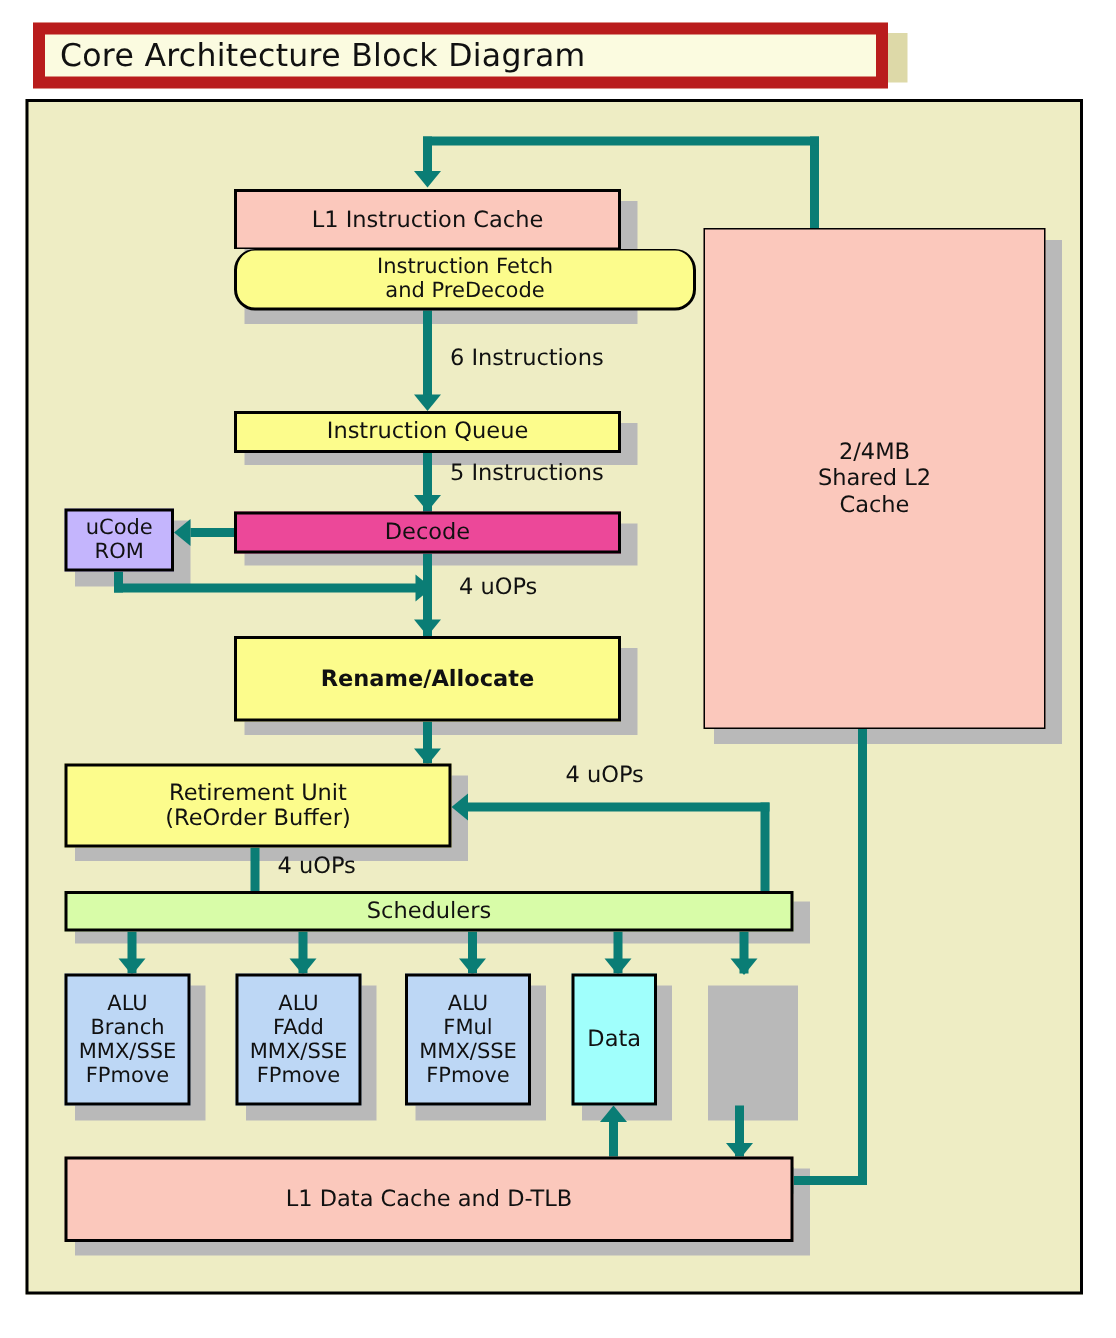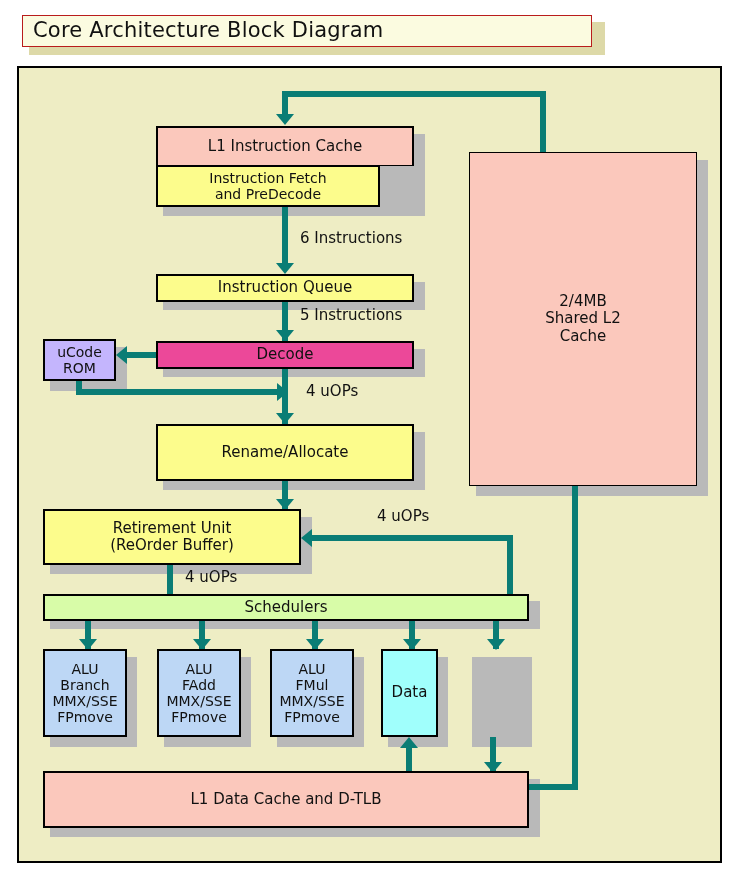--- a/index.html
+++ b/index.html
@@ -2,22 +2,22 @@
 <html><head>
 <meta charset="utf-8">
 <style>
   html,body{margin:0;padding:0;background:#ffffff;}
   body{width:744px;height:892px;position:relative;
        font-family:"DejaVu Sans","Liberation Sans",sans-serif;
        -webkit-font-smoothing:none;}
 
   
   #title-shadow{position:absolute;left:29px;top:22px;width:576px;height:33px;background:#ddd9a8;}
-  #title-box{position:absolute;left:22px;top:15px;width:570px;height:32px;
-             background:#fbfbe0;border:1px solid #b91c1c;box-sizing:border-box;}
+  #title-box{position:absolute;left:22px;top:15px;width:570px;height:44px;
+             background:#fbfbe0;border:8px solid #b91c1c;box-sizing:border-box;}
   #title-text{position:absolute;left:10px;top:2px;font-size:21px;color:#111;
               letter-spacing:.2px;white-space:nowrap;}
 
   
   #frame{position:absolute;left:17px;top:66px;width:705px;height:797px;
          background:#eeedc4;border:2px solid #000;box-sizing:border-box;}
 
   
   .blk{position:absolute;box-sizing:border-box;border:2px solid #000;
        display:flex;align-items:center;justify-content:center;text-align:center;
@@ -44,21 +44,21 @@
 
   <div class="ln" style="left:521px;top:23px;width:6px;height:85px;"></div>
   <div class="ln" style="left:263px;top:23px;width:264px;height:6px;"></div>
   <div class="ln" style="left:263px;top:23px;width:6px;height:25px;"></div>
   <div class="ah ah-d" style="left:257px;top:46px;"></div>
 
   <div class="shadow" style="left:144px;top:66px;width:262px;height:82px;"></div>
   <div class="blk" style="left:137px;top:58px;width:258px;height:40px;background:#fbc8bc;border-bottom-width:1px;font-size:15px;">
     <span>L1 Instruction Cache</span>
   </div>
-  <div class="blk" style="left:137px;top:98px;width:224px;height:41px;background:#fcfc8c;border-top-width:1px;font-size:14px;white-space:pre-line;">
+  <div class="blk" style="left:137px;top:98px;width:308px;height:41px;background:#fcfc8c;border-top-width:1px;font-size:14px;white-space:pre-line;border-radius:14px;">
     <span>Instruction Fetch
 and PreDecode</span>
   </div>
 
   <div class="ln" style="left:263px;top:139px;width:6px;height:59px;"></div>
   <div class="ah ah-d" style="left:257px;top:195px;"></div>
   <div class="lbl" style="left:281px;top:161px;font-size:15px;">6 Instructions</div>
 
   <div class="shadow" style="left:144px;top:214px;width:262px;height:28px;"></div>
   <div class="blk" style="left:137px;top:206px;width:258px;height:28px;background:#fcfc8c;font-size:15px;">
@@ -85,21 +85,21 @@
 
   <div class="ln" style="left:57px;top:313px;width:6px;height:14px;"></div>
   <div class="ln" style="left:57px;top:321px;width:206px;height:6px;"></div>
   <div class="ah ah-l" style="left:258px;top:315px;border-right-color:#0a7d75;transform:scaleX(-1);"></div>
 
   <div class="ln" style="left:263px;top:301px;width:6px;height:57px;"></div>
   <div class="ah ah-d" style="left:257px;top:345px;"></div>
   <div class="lbl" style="left:287px;top:314px;font-size:15px;">4 uOPs</div>
 
   <div class="shadow" style="left:144px;top:364px;width:262px;height:58px;"></div>
-  <div class="blk" style="left:137px;top:356px;width:258px;height:57px;background:#fcfc8c;font-size:15px;">
+  <div class="blk" style="left:137px;top:356px;width:258px;height:57px;background:#fcfc8c;font-size:15px;font-weight:bold;">
     <span>Rename/Allocate</span>
   </div>
 
   <div class="ln" style="left:263px;top:413px;width:6px;height:28px;"></div>
   <div class="ah ah-d" style="left:257px;top:431px;"></div>
 
   <div class="shadow" style="left:31px;top:449px;width:262px;height:57px;"></div>
   <div class="blk" style="left:24px;top:441px;width:258px;height:56px;background:#fcfc8c;font-size:15px;white-space:pre-line;">
     <span>Retirement Unit
 (ReOrder Buffer)</span>

